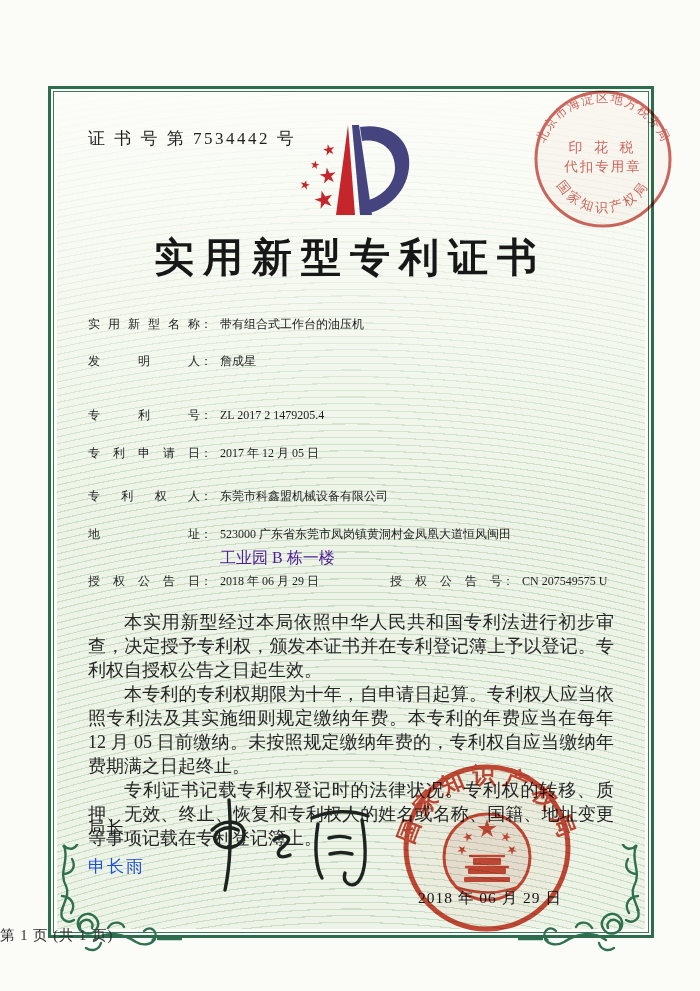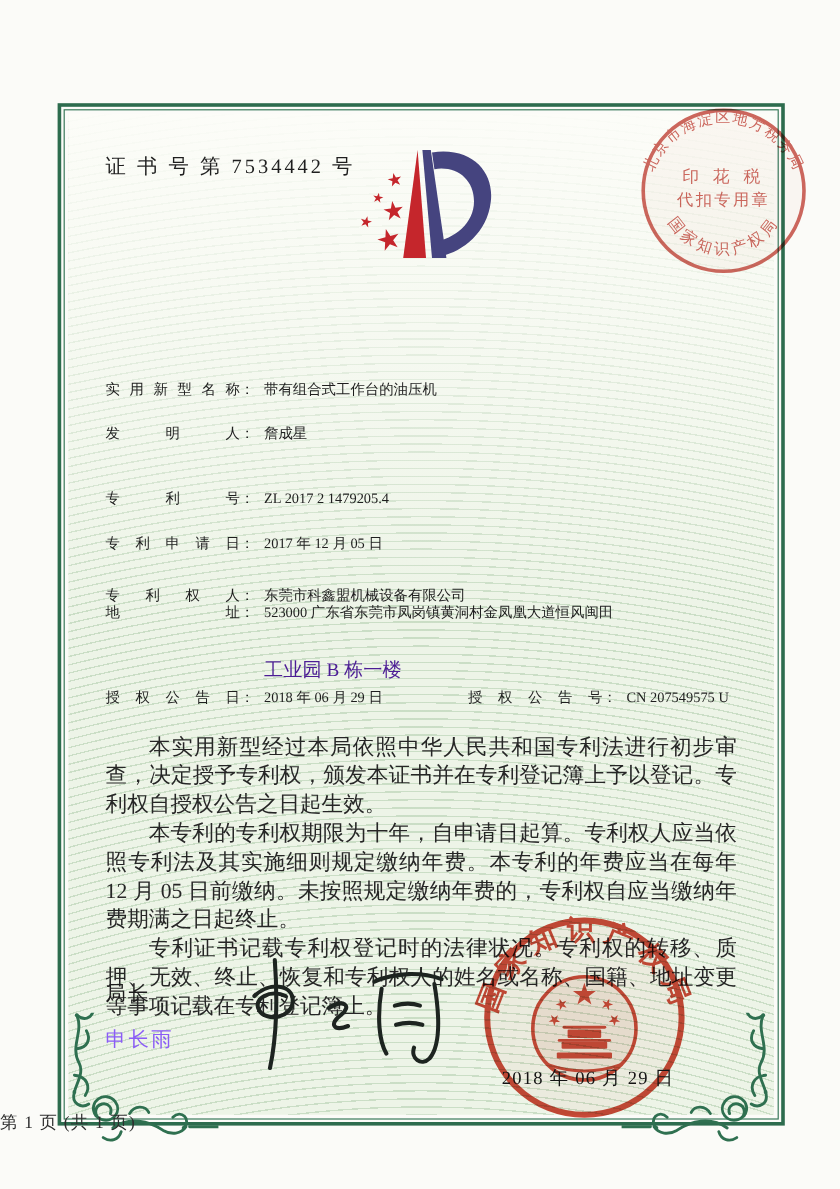--- a/index.html
+++ b/index.html
@@ -44,21 +44,21 @@
   .field.second{left:390px;}
   .addr2{position:absolute;left:220px;top:524px;font-size:16px;color:#4c1d95;}
 
   
   .paras{position:absolute;left:88px;right:86px;top:586px;
     font-size:18px;line-height:24px;text-align:justify;color:#262626;}
   .paras p{margin:0;text-indent:2em;}
 
   
   .signer-title{position:absolute;left:88px;top:792px;font-size:17px;letter-spacing:2px;color:#1d1d1d;}
-  .signer-name{position:absolute;left:88px;top:831px;font-size:17px;letter-spacing:2px;color:#8b5cf6;}
+  .signer-name{position:absolute;left:88px;top:831px;font-size:17px;letter-spacing:2px;color:#1d4ed8;}
   .signature{position:absolute;left:196px;top:766px;}
 
   
   .footer{position:absolute;left:0;right:0;top:902px;text-align:left;
     font-size:14.5px;letter-spacing:1px;color:#2e2e2e;}
 
   
   .flourish{position:absolute;}
   .fl-bl{left:50px;top:820px;}
   .fl-br{left:518px;top:820px;transform:scaleX(-1);}
@@ -130,20 +130,21 @@
 
     <g fill="#c5262c">
       <use href="#star" transform="translate(57,36) scale(6) rotate(-12)"></use>
       <use href="#star" transform="translate(43,51) scale(4.5) rotate(10)"></use>
       <use href="#star" transform="translate(56,62) scale(8.5) rotate(-8)"></use>
       <use href="#star" transform="translate(33,71) scale(5) rotate(14)"></use>
       <use href="#star" transform="translate(52,86) scale(9.5) rotate(-15)"></use>
     </g>
   </svg>
 
+  <div class="title">实用新型专利证书</div>
 
   <svg class="seal seal-tax" width="150" height="150" viewBox="0 0 150 150">
     <defs>
       <path id="taxArcTop" d="M 13,92 A 63,63 0 1 1 137,92"></path>
       <path id="taxArcBottom" d="M 26,95 A 53,53 0 0 0 124,95"></path>
     </defs>
     <circle cx="75" cy="75" r="67" fill="rgba(205,70,60,0.04)" stroke="#c4463c" stroke-width="3"></circle>
     <text font-size="12.5" fill="#c4463c" letter-spacing="1.5" font-family="'Liberation Serif',serif">
       <textPath href="#taxArcTop" startOffset="50%" text-anchor="middle">北京市海淀区地方税务局</textPath>
     </text>
@@ -162,21 +163,21 @@
   </div>
   <div class="field" style="top:383px">
     <span class="lbl">专利号</span><span class="col">：</span><span class="val">ZL 2017 2 1479205.4</span>
   </div>
   <div class="field" style="top:421px">
     <span class="lbl">专利申请日</span><span class="col">：</span><span class="val">2017 年 12 月 05 日</span>
   </div>
   <div class="field" style="top:464px">
     <span class="lbl">专利权人</span><span class="col">：</span><span class="val">东莞市科鑫盟机械设备有限公司</span>
   </div>
-  <div class="field" style="top:478px">
+  <div class="field" style="top:502px">
     <span class="lbl">地址</span><span class="col">：</span><span class="val">523000 广东省东莞市凤岗镇黄洞村金凤凰大道恒风闽田</span>
   </div>
   <div class="addr2">工业园 B 栋一楼</div>
   <div class="field" style="top:549px">
     <span class="lbl">授权公告日</span><span class="col">：</span><span class="val">2018 年 06 月 29 日</span>
   </div>
   <div class="field second" style="top:549px">
     <span class="lbl">授权公告号</span><span class="col">：</span><span class="val">CN 207549575 U</span>
   </div>
 

